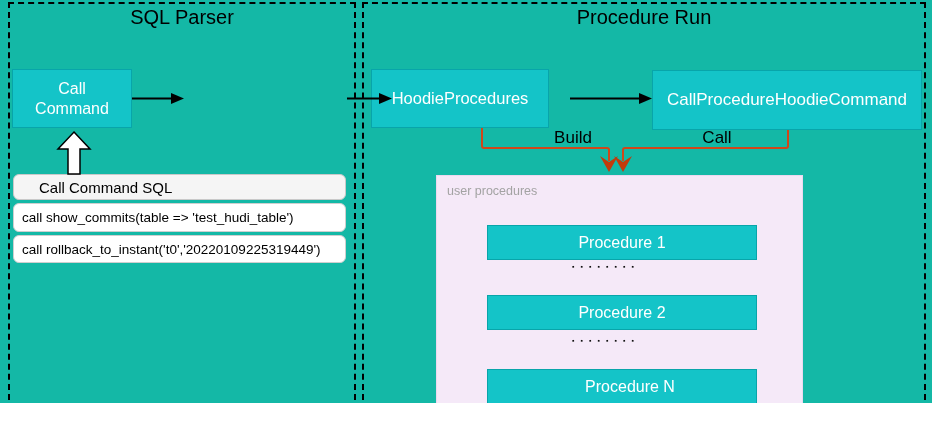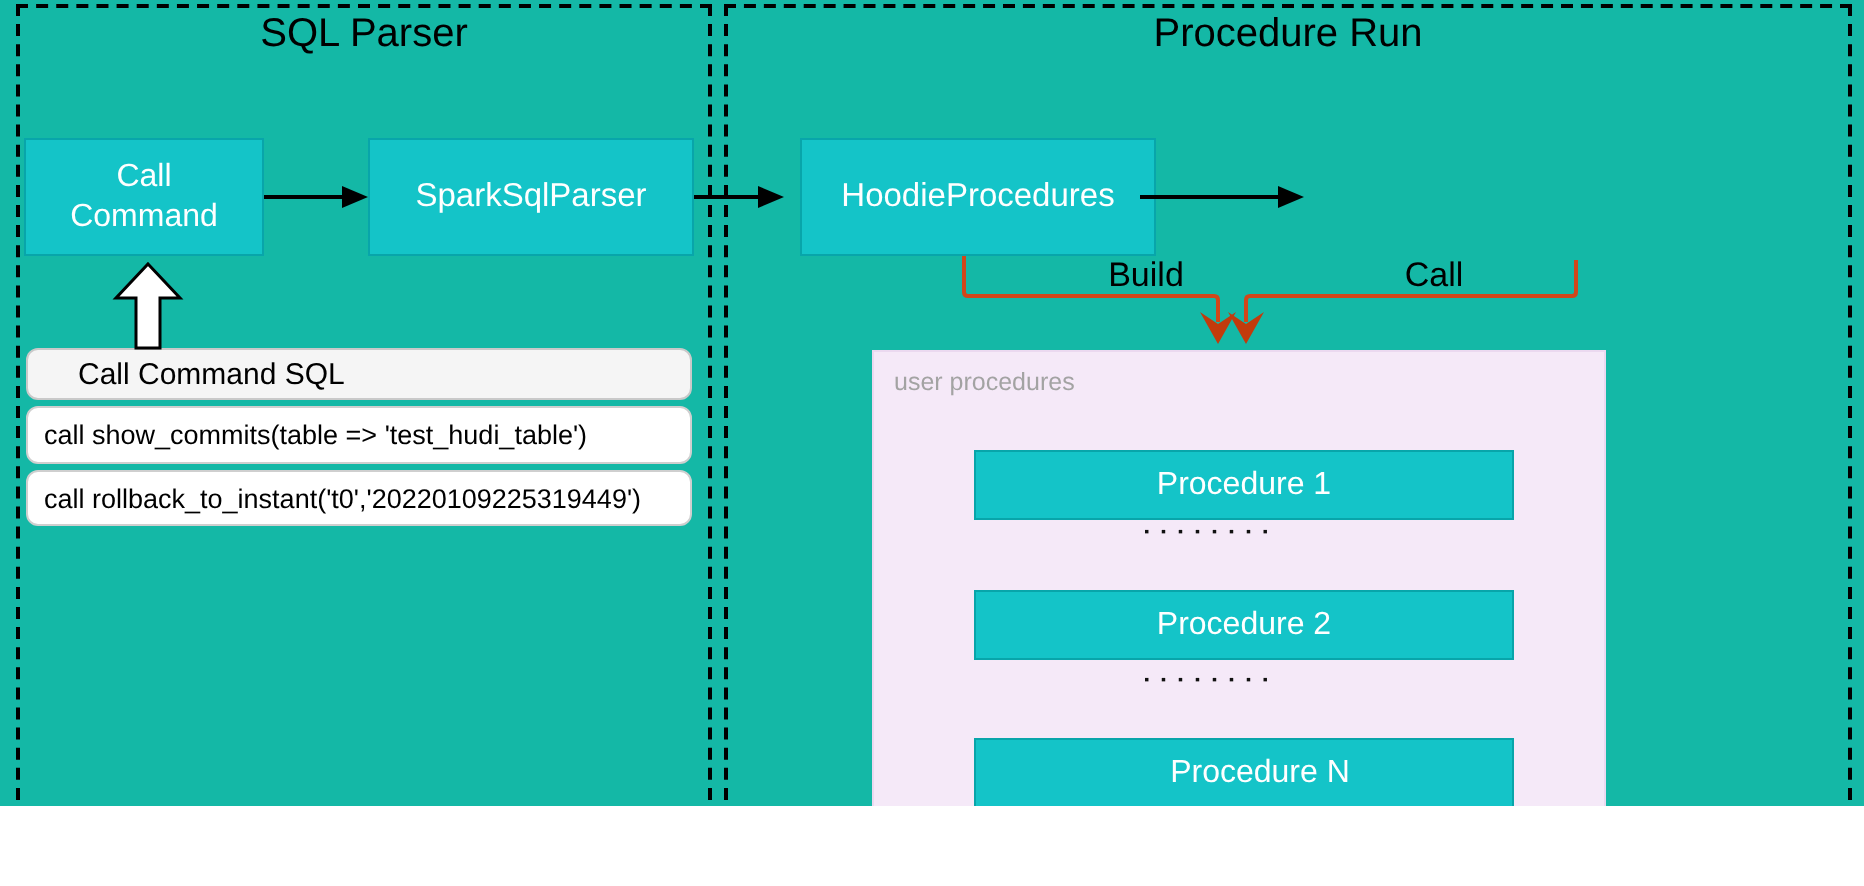--- a/index.html
+++ b/index.html
@@ -27,21 +27,21 @@
     box-sizing:border-box;
     color:#fff;
     display:flex;align-items:center;justify-content:center;
     text-align:center;
     font-size:16px;
     white-space:pre-line;
     line-height:1.25;
   }
   .node-call-command{left:12px;top:69px;width:120px;height:59px;}
   .node-sparksql{left:184px;top:69px;width:163px;height:59px;font-size:16.5px;}
-  .node-hoodieprocs{left:400px;top:69px;width:178px;height:59px;font-size:16.5px;}
+  .node-hoodieprocs{left:371px;top:69px;width:178px;height:59px;font-size:16.5px;}
   .node-callproc{left:652px;top:70px;width:270px;height:60px;font-size:17px;}
 
   
   .edge-label{position:absolute;font-size:17px;color:#000;transform:translate(-50%,-50%);background:transparent;}
   .edge-label-build{left:573px;top:138px;}
   .edge-label-call{left:717px;top:138px;}
 
   
   .sql-header{
     position:absolute;left:13px;top:174px;width:333px;height:26px;
@@ -85,22 +85,22 @@
 
 <div class="canvas" style="--teal: #14C4C8; --pink: #F5E9F8;">
 
   <div class="lane lane-left"></div>
   <div class="lane lane-right"></div>
   <div class="lane-title lane-title-left">SQL Parser</div>
   <div class="lane-title lane-title-right">Procedure Run</div>
 
   <div class="node node-call-command">Call
 Command</div>
-  <div class="node node-sparksql">SparkSqlParser</div>
   <div class="node node-hoodieprocs">HoodieProcedures</div>
+  <div class="node node-callproc">CallProcedureHoodieCommand</div>
 
   <div class="edge-label edge-label-build">Build</div>
   <div class="edge-label edge-label-call">Call</div>
 
   <div class="sql-header">Call Command SQL</div>
   <div class="sql-row sql-row-0">call show_commits(table =&gt; 'test_hudi_table')</div>
   <div class="sql-row sql-row-1">call rollback_to_instant('t0','20220109225319449')</div>
 
   <div class="user-procs">
     <div class="user-procs-label">user procedures</div>

